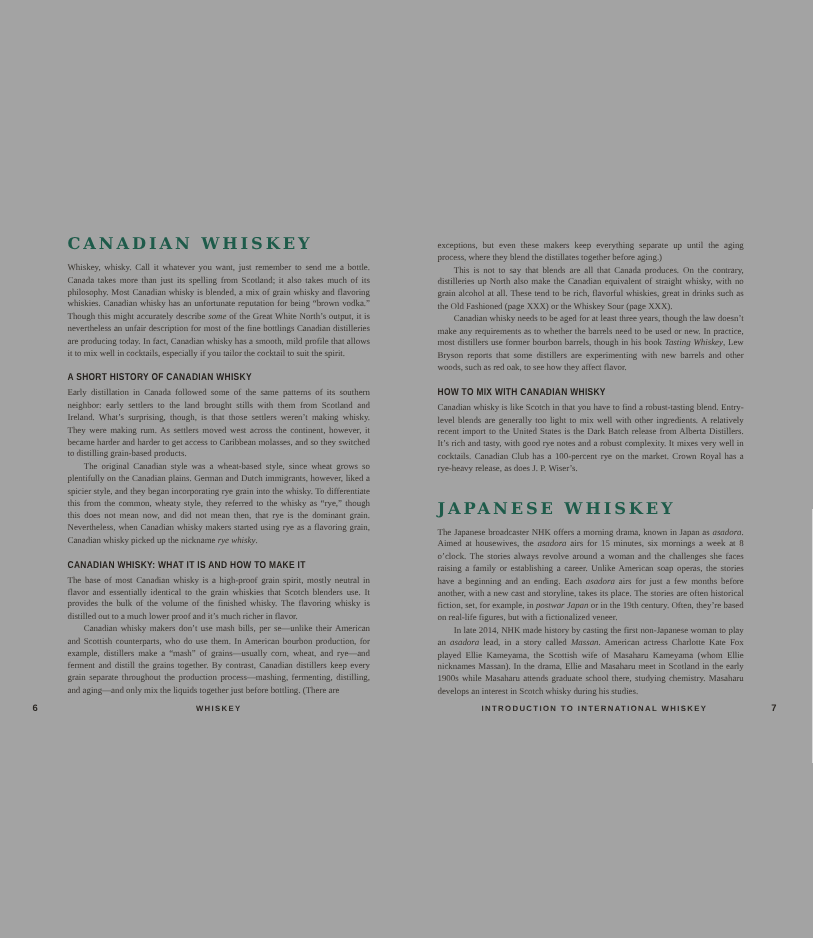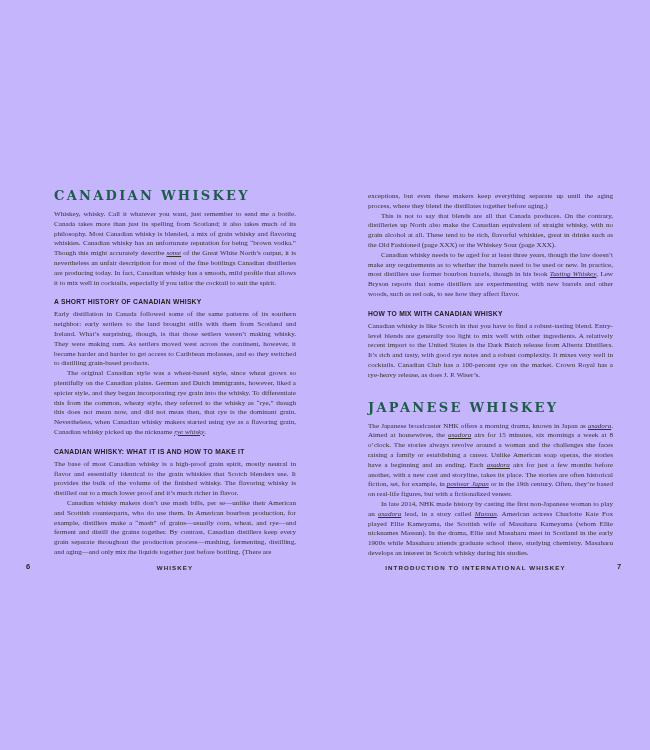--- a/index.html
+++ b/index.html
@@ -1,44 +1,44 @@
 <!DOCTYPE html>
 <html lang="en"><head>
 <meta charset="utf-8">
 <style>
   html, body { margin:0; padding:0; background:#ffffff; }
   .canvas {
-    position:relative; width:650px; height:750px; background:#c4b5fd; overflow:hidden;
+    position:relative; width:650px; height:750px; background:#a3a3a3; overflow:hidden;
     font-family:"Liberation Serif", serif;
   }
   .column {
     position:absolute; text-align:justify;
     font-size:7.1px; line-height:9.8px; color:#37322c;
     hyphens:auto; -webkit-hyphens:auto;
   }
   .column-left  { left:54px;  top:189px; width:242px; }
-  .column-right { left:368px; top:192px; width:245px; }
+  .column-right { left:350px; top:192px; width:245px; }
 
   .column h1 {
     font-family:"DejaVu Serif", serif; font-weight:700;
     font-size:13px; line-height:14px; letter-spacing:2.3px;
     color:#1e5b4a; margin:0 0 7px 0; text-align:left;
   }
   .column h1:not(:first-child) { margin-top:20px; }
 
   .column h2 {
     font-family:"Liberation Sans", sans-serif; font-weight:700;
     font-size:8px; line-height:9px; letter-spacing:.3px;
     color:#26221d; margin:9px 0 4px 0; text-align:left;
     transform:scaleX(.84); transform-origin:left center; white-space:nowrap;
   }
 
   .column p { margin:0; }
   .column p.indent { text-indent:13px; }
-  .column i { font-style:italic;text-decoration:underline; }
+  .column i { font-style:italic; }
 
   .folio {
     position:absolute; top:562px;
     font-family:"Liberation Sans", sans-serif; font-weight:700;
     font-size:7.5px; color:#2c2824;
   }
   .folio-left  { left:26px; }
   .folio-right { left:617px; }
 
   .running {

